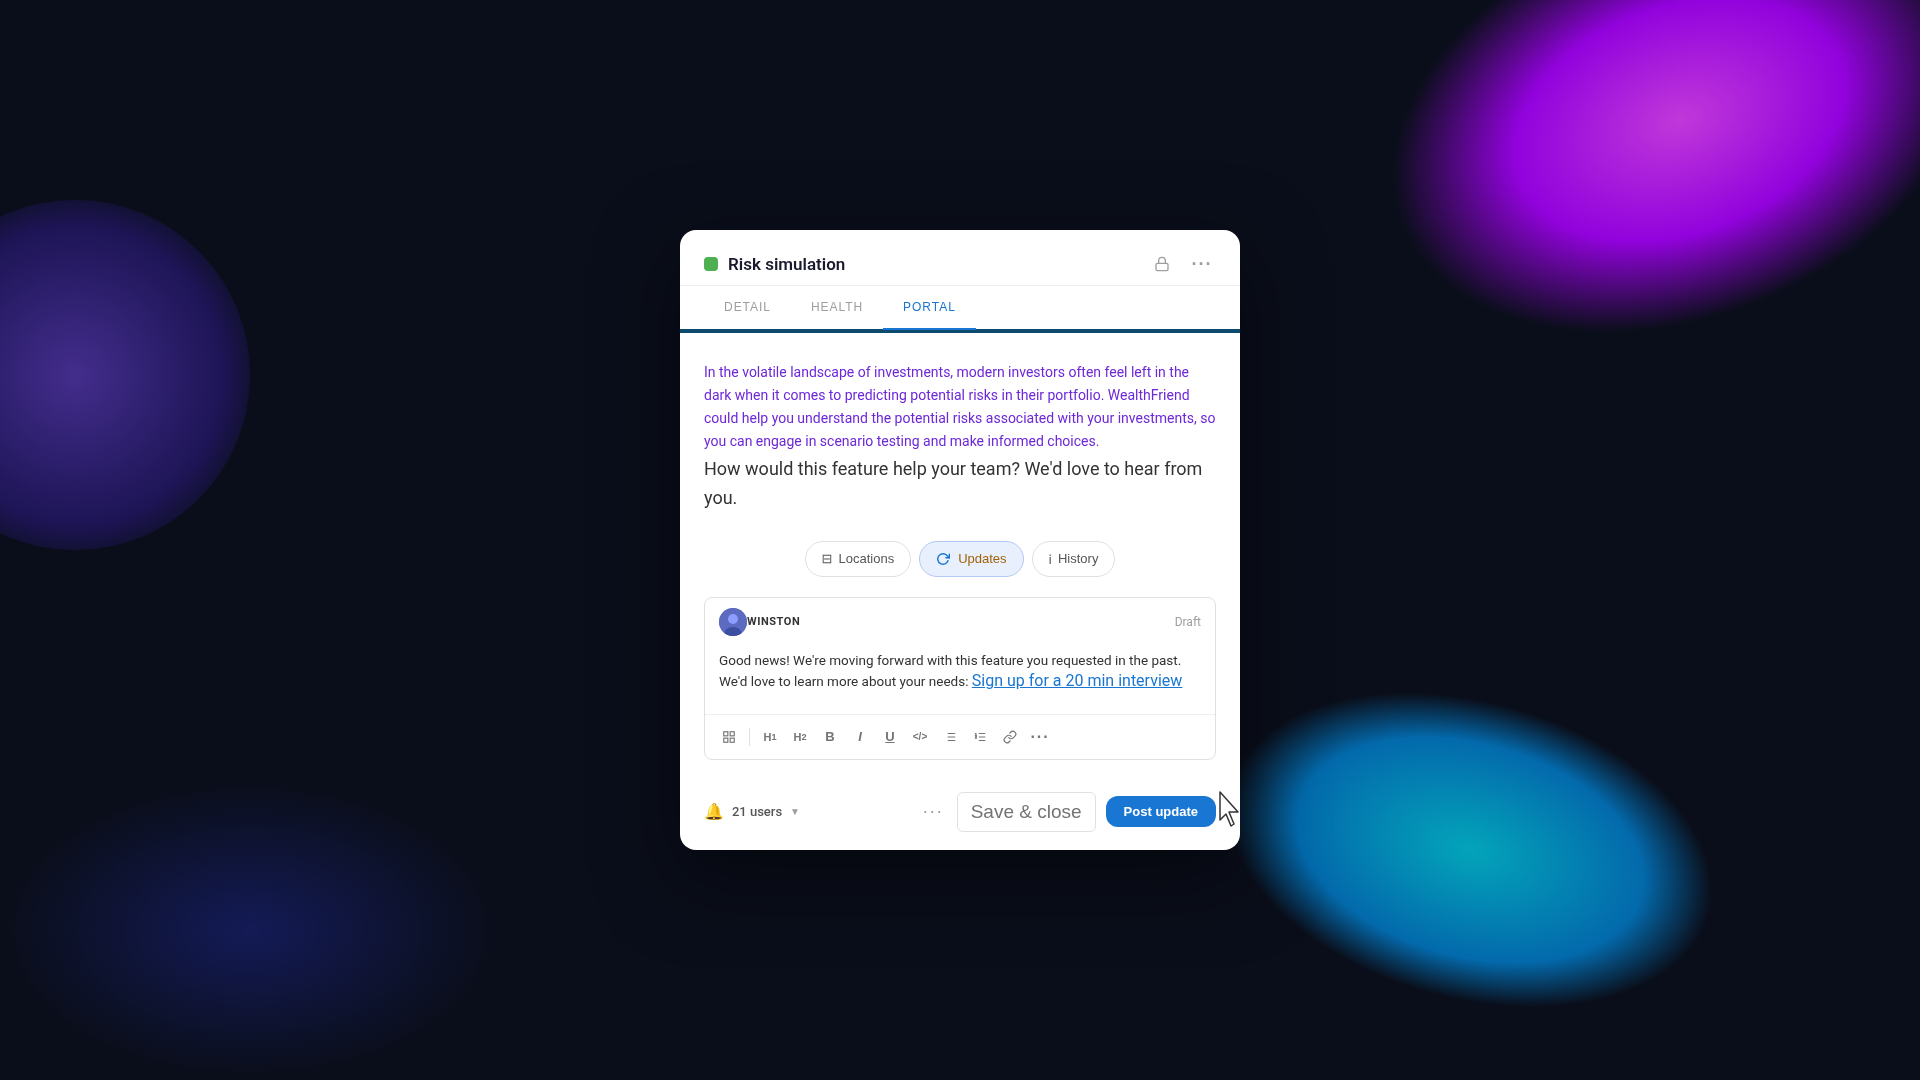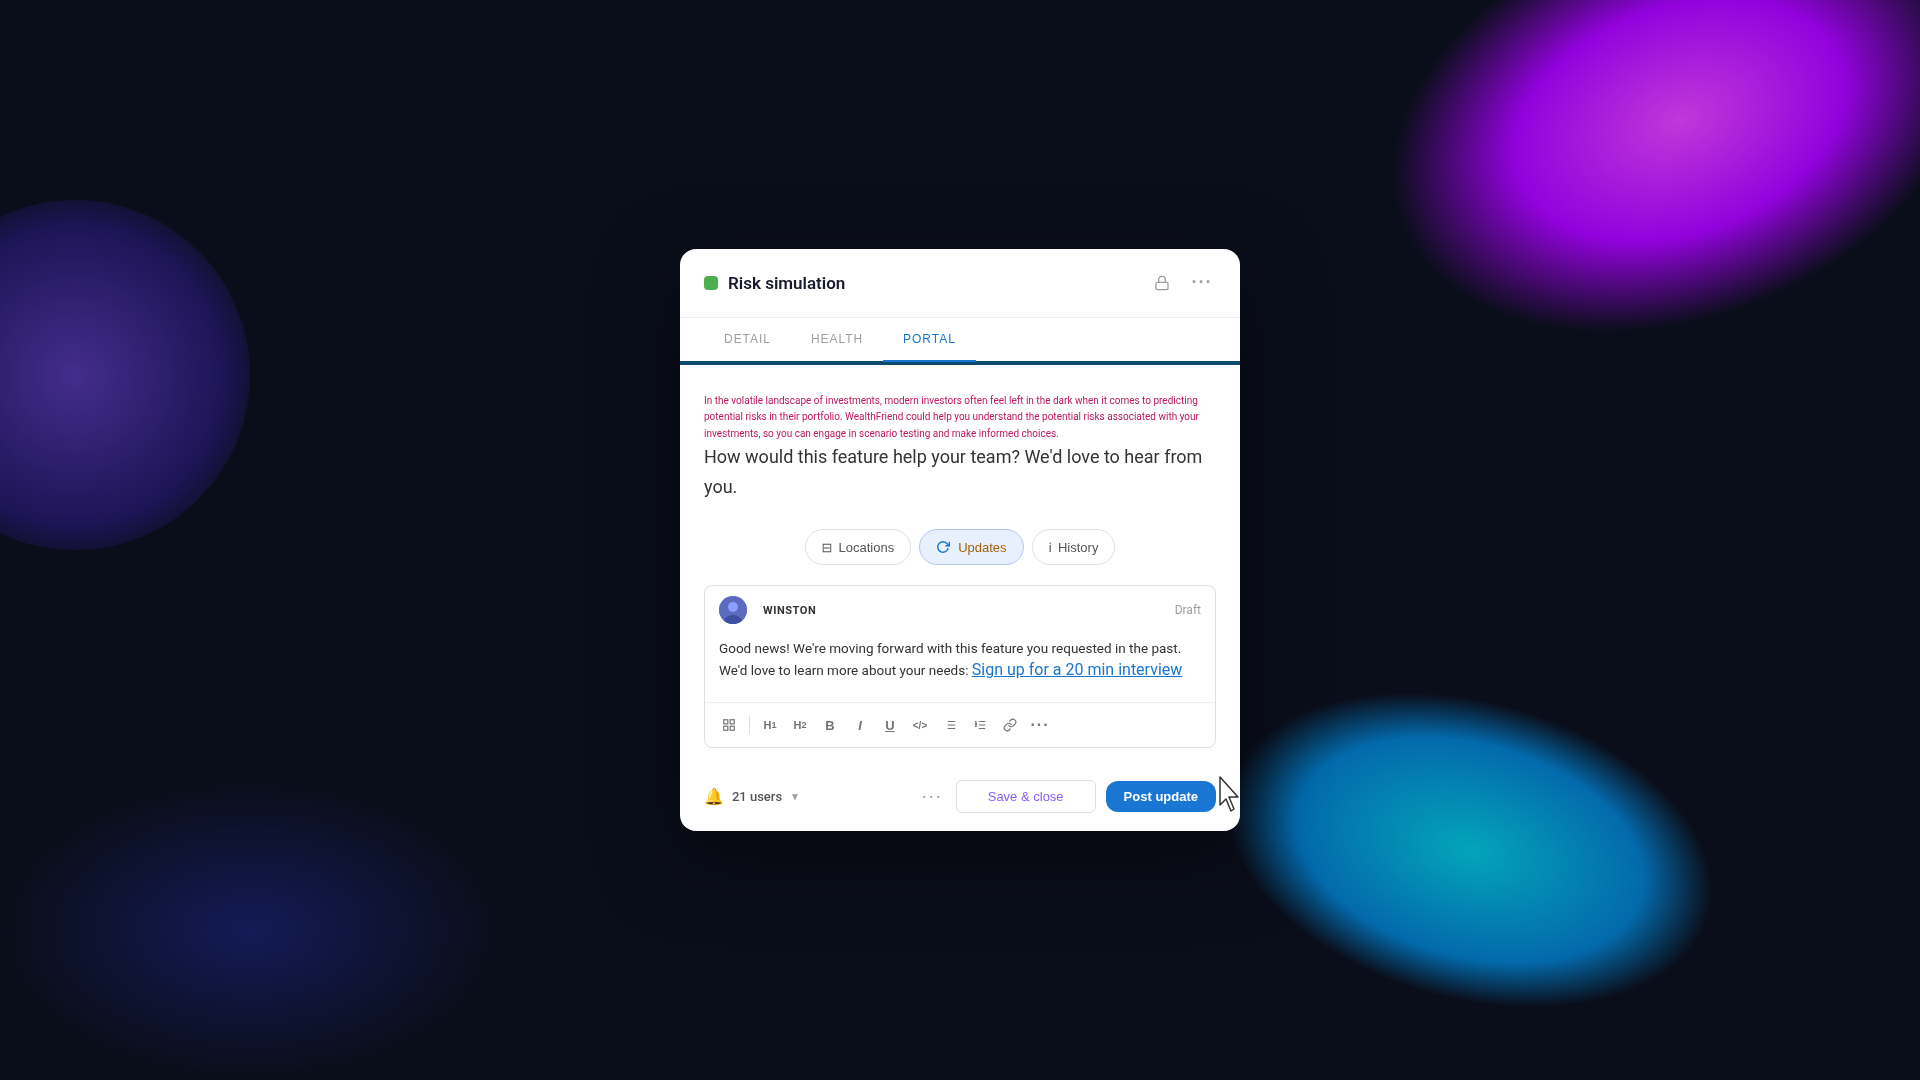--- a/index.html
+++ b/index.html
@@ -75,21 +75,21 @@
       border-radius: 16px;
       width: 560px;
       box-shadow: 0 25px 80px rgba(0,0,0,0.5);
       overflow: hidden;
     }
 
     
     .modal-header {
       display: flex;
       align-items: center;
-      padding: 20px 24px 20px;
+      padding: 20px 24px 7px;
       border-bottom: 1px solid #f0f0f0;
       gap: 10px;
     }
     .status-dot {
       width: 14px;
       height: 14px;
       border-radius: 4px;
       background: #4caf50;
       flex-shrink: 0;
     }
@@ -140,23 +140,23 @@
       color: #1976d2;
       border-bottom-color: #1976d2;
     }
 
     
     .modal-content {
       padding: 28px 24px 20px;
     }
 
     .description-text {
-      font-size: 10px;
+      font-size: 14px;
       line-height: 1.65;
-      color: #be185d;
+      color: #6d28d9;
     }
 
     .question-text {
       font-size: 18px;
       line-height: 1.65;
       color: #333;
       margin-bottom: 28px;
     }
 
     
@@ -200,21 +200,21 @@
 
     .composer-header {
       display: flex;
       align-items: center;
       justify-content: space-between;
       padding: 10px 14px 8px;
     }
     .composer-user {
       display: flex;
       align-items: center;
-      gap: 16px;
+      gap: 0;
     }
     .avatar {
       width: 28px;
       height: 28px;
       border-radius: 50%;
       background: #5c6bc0;
       overflow: hidden;
       flex-shrink: 0;
       display: flex;
       align-items: center;
@@ -310,26 +310,26 @@
       align-items: center;
       justify-content: center;
       border: none;
       background: transparent;
       cursor: pointer;
       color: #9e9e9e;
       font-size: 18px;
       letter-spacing: 1px;
     }
     .save-close-btn {
-      padding: 8px 31px;
+      padding: 8px 13px;
       border: 1px solid #e0e0e0;
       border-radius: 6px;
       background: #fff;
-      font-size: 13px;
-      color: #8b5cf6;
+      font-size: 19px;
+      color: #737373;
       cursor: pointer;
       font-weight: 500;
     }
     .post-update-btn {
       padding: 8px 18px;
       border: none;
       border-radius: 12px;
       background: #1976d2;
       color: white;
       font-size: 13px;

